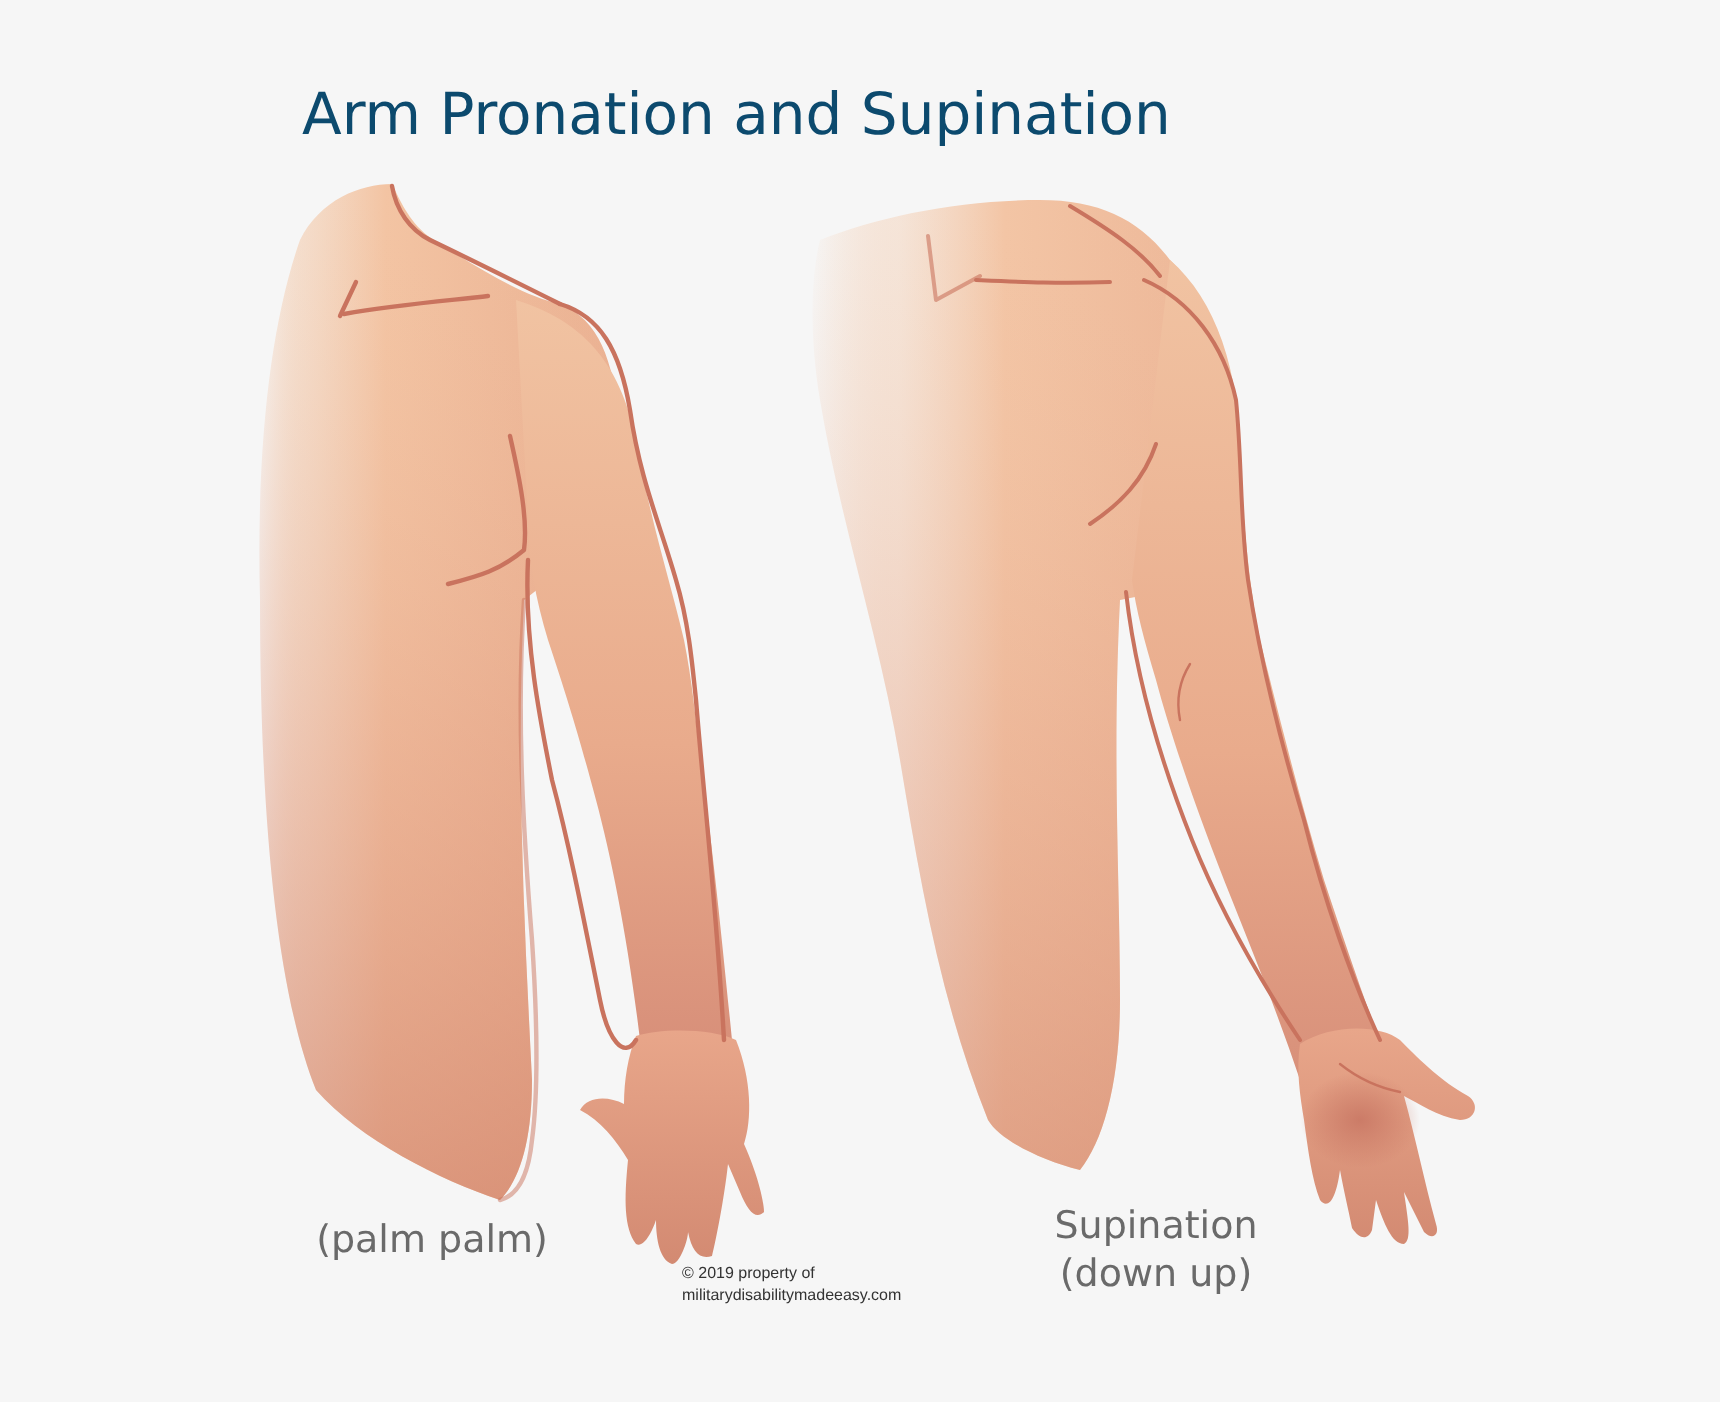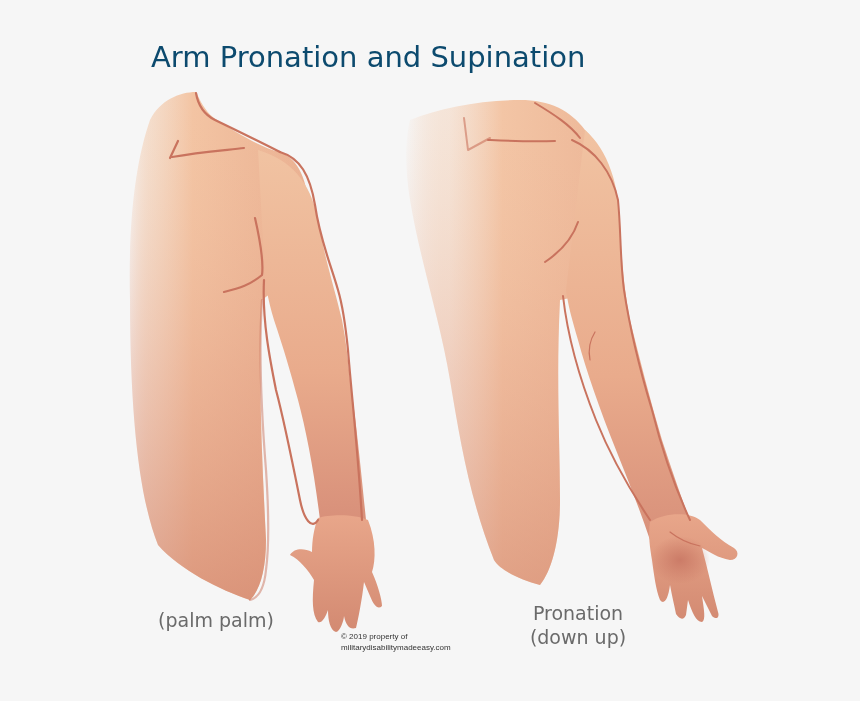--- a/index.html
+++ b/index.html
@@ -124,20 +124,20 @@
       <path d="M670 532 C680 540 690 544 700 546" stroke-width="1.2"></path>
     </g>
   </g>
 </svg>
 
 <div class="label label-pronation">
   <div>(palm palm)</div>
 </div>
 
 <div class="label label-supination">
-  <div>Pronation</div>
+  <div>Supination</div>
   <div>(down up)</div>
 </div>
 
 <div class="copyright">
   <div>© 2019 property of</div>
   <div>militarydisabilitymadeeasy.com</div>
 </div>
 
 </body></html>

